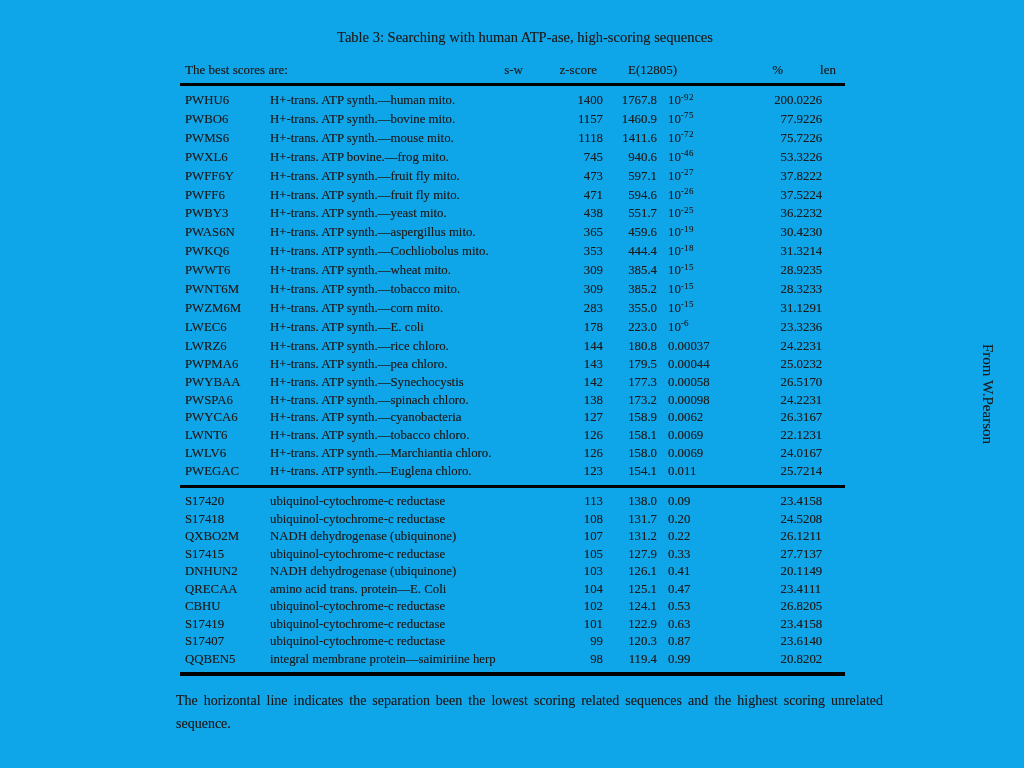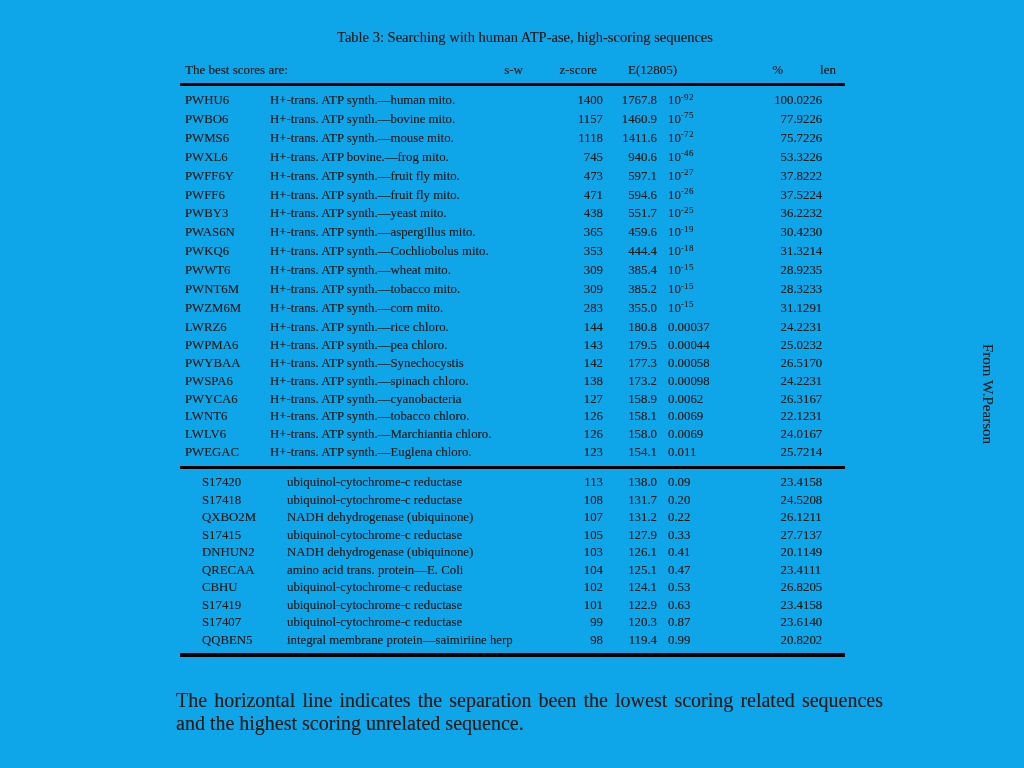--- a/index.html
+++ b/index.html
@@ -55,40 +55,40 @@
   .rule {
     background: #000000;
     width: 100%;
   }
   .rule-top { height: 3px; margin-top: 3px; }
   .rule-mid { height: 3px; }
   .rule-bottom { height: 4px; }
   .rows-related { padding: 6px 0 4px 0; }
   .rows-unrelated { padding: 5px 0 4px 0; }
   .rows-related .row { line-height: 17.9px; }
-  .rows-unrelated .row { line-height: 17.5px; margin-left: 17px; }
+  .rows-unrelated .row { line-height: 17.5px; }
   .row { font-size: 12.8px; }
   .c-id { padding-left: 5px; }
   .c-desc { padding-left: 0; }
   .c-num { text-align: right; }
   .c-e { text-align: left; padding-left: 11px; }
   .c-len { padding-right: 5px; }
   .c-e sup {
     font-size: 9px;
     vertical-align: baseline;
     position: relative;
     top: -4.5px;
     letter-spacing: 0.3px;
   }
   .caption {
     position: absolute;
     left: 176px;
     top: 689px;
     width: 707px;
-    font-size: 20px;
+    font-size: 14px;
     line-height: 23px;
     text-align: justify;
   }
   .attribution {
     position: absolute;
     top: 385px;
     left: 917px;
     width: 140px;
     height: 18px;
     text-align: center;
@@ -117,21 +117,21 @@
 
     <div class="rule rule-top"></div>
 
     <div id="related-rows" class="rows-related">
         <div class="grid-row row">
           <span class="cell c-id">PWHU6</span>
           <span class="cell c-desc">H+-trans. ATP synth.—human mito.</span>
           <span class="cell c-num">1400</span>
           <span class="cell c-num">1767.8</span>
           <span class="cell c-e">10<sup>-92</sup></span>
-          <span class="cell c-num">100.0</span>
+          <span class="cell c-num">200.0</span>
           <span class="cell c-len">226</span>
         </div>
         <div class="grid-row row">
           <span class="cell c-id">PWBO6</span>
           <span class="cell c-desc">H+-trans. ATP synth.—bovine mito.</span>
           <span class="cell c-num">1157</span>
           <span class="cell c-num">1460.9</span>
           <span class="cell c-e">10<sup>-75</sup></span>
           <span class="cell c-num">77.9</span>
           <span class="cell c-len">226</span>
@@ -220,20 +220,29 @@
         <div class="grid-row row">
           <span class="cell c-id">PWZM6M</span>
           <span class="cell c-desc">H+-trans. ATP synth.—corn mito.</span>
           <span class="cell c-num">283</span>
           <span class="cell c-num">355.0</span>
           <span class="cell c-e">10<sup>-15</sup></span>
           <span class="cell c-num">31.1</span>
           <span class="cell c-len">291</span>
         </div>
         <div class="grid-row row">
+          <span class="cell c-id">LWEC6</span>
+          <span class="cell c-desc">H+-trans. ATP synth.—E. coli</span>
+          <span class="cell c-num">178</span>
+          <span class="cell c-num">223.0</span>
+          <span class="cell c-e">10<sup>-6</sup></span>
+          <span class="cell c-num">23.3</span>
+          <span class="cell c-len">236</span>
+        </div>
+        <div class="grid-row row">
           <span class="cell c-id">LWRZ6</span>
           <span class="cell c-desc">H+-trans. ATP synth.—rice chloro.</span>
           <span class="cell c-num">144</span>
           <span class="cell c-num">180.8</span>
           <span class="cell c-e">0.00037</span>
           <span class="cell c-num">24.2</span>
           <span class="cell c-len">231</span>
         </div>
         <div class="grid-row row">
           <span class="cell c-id">PWPMA6</span>

